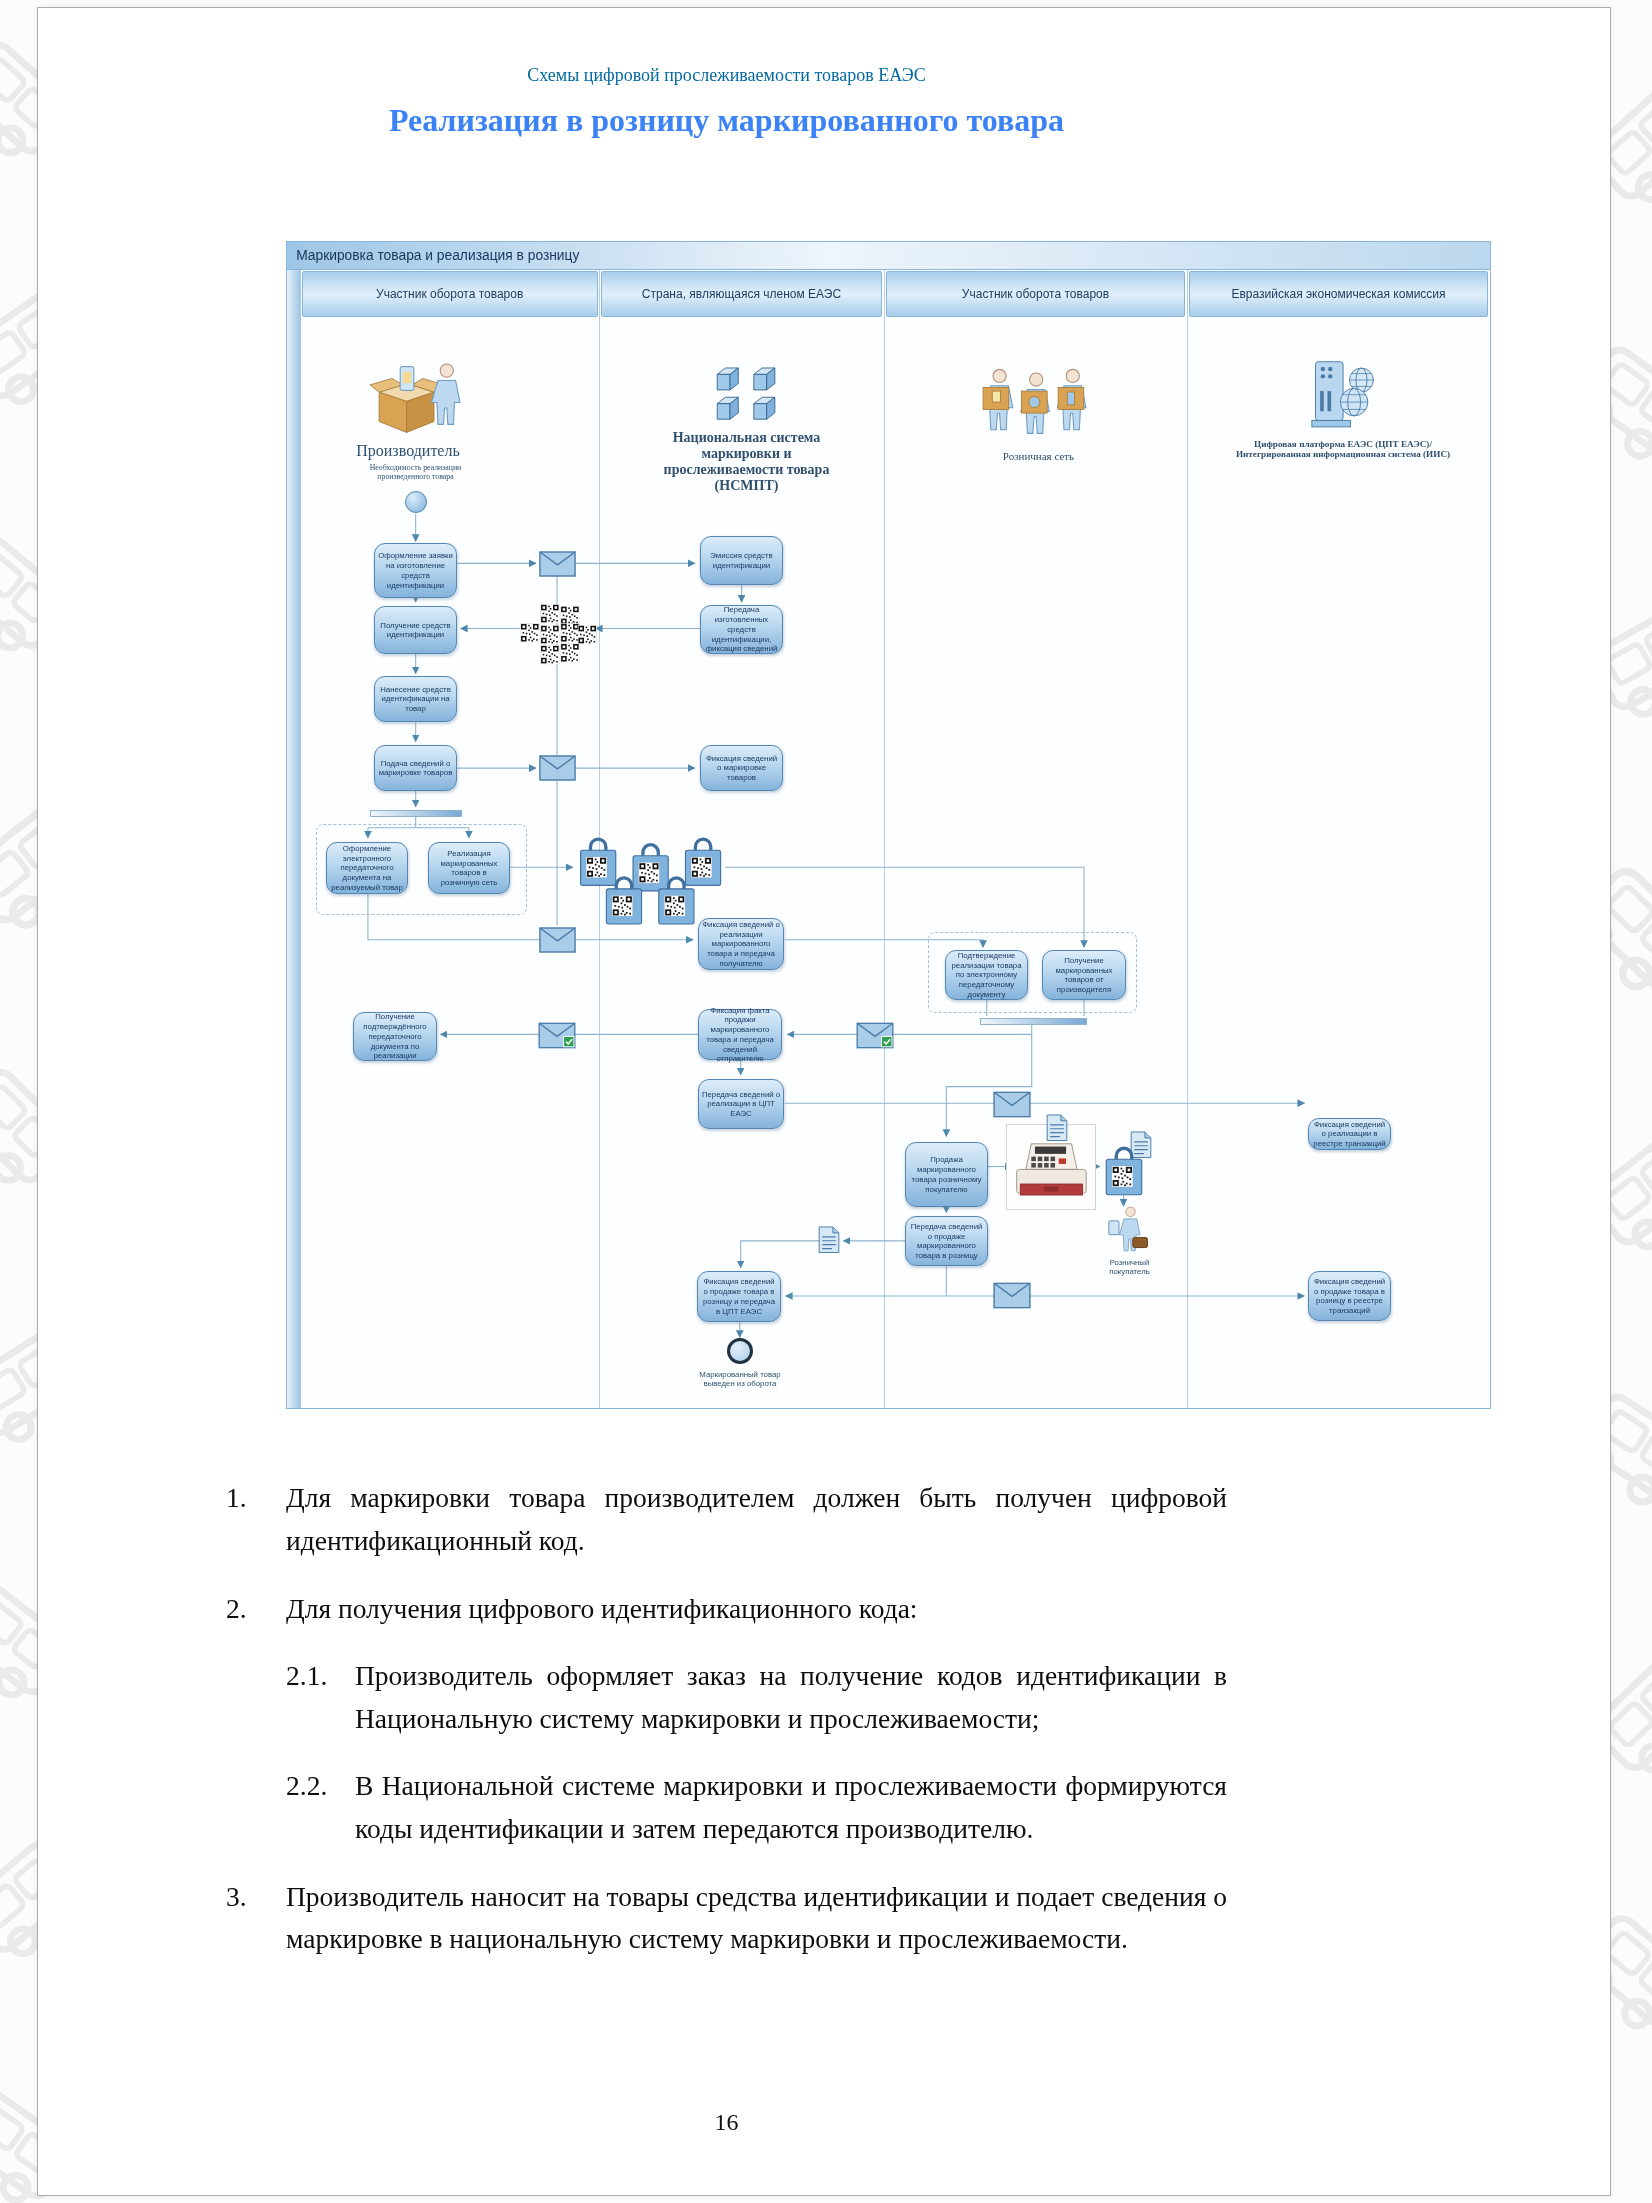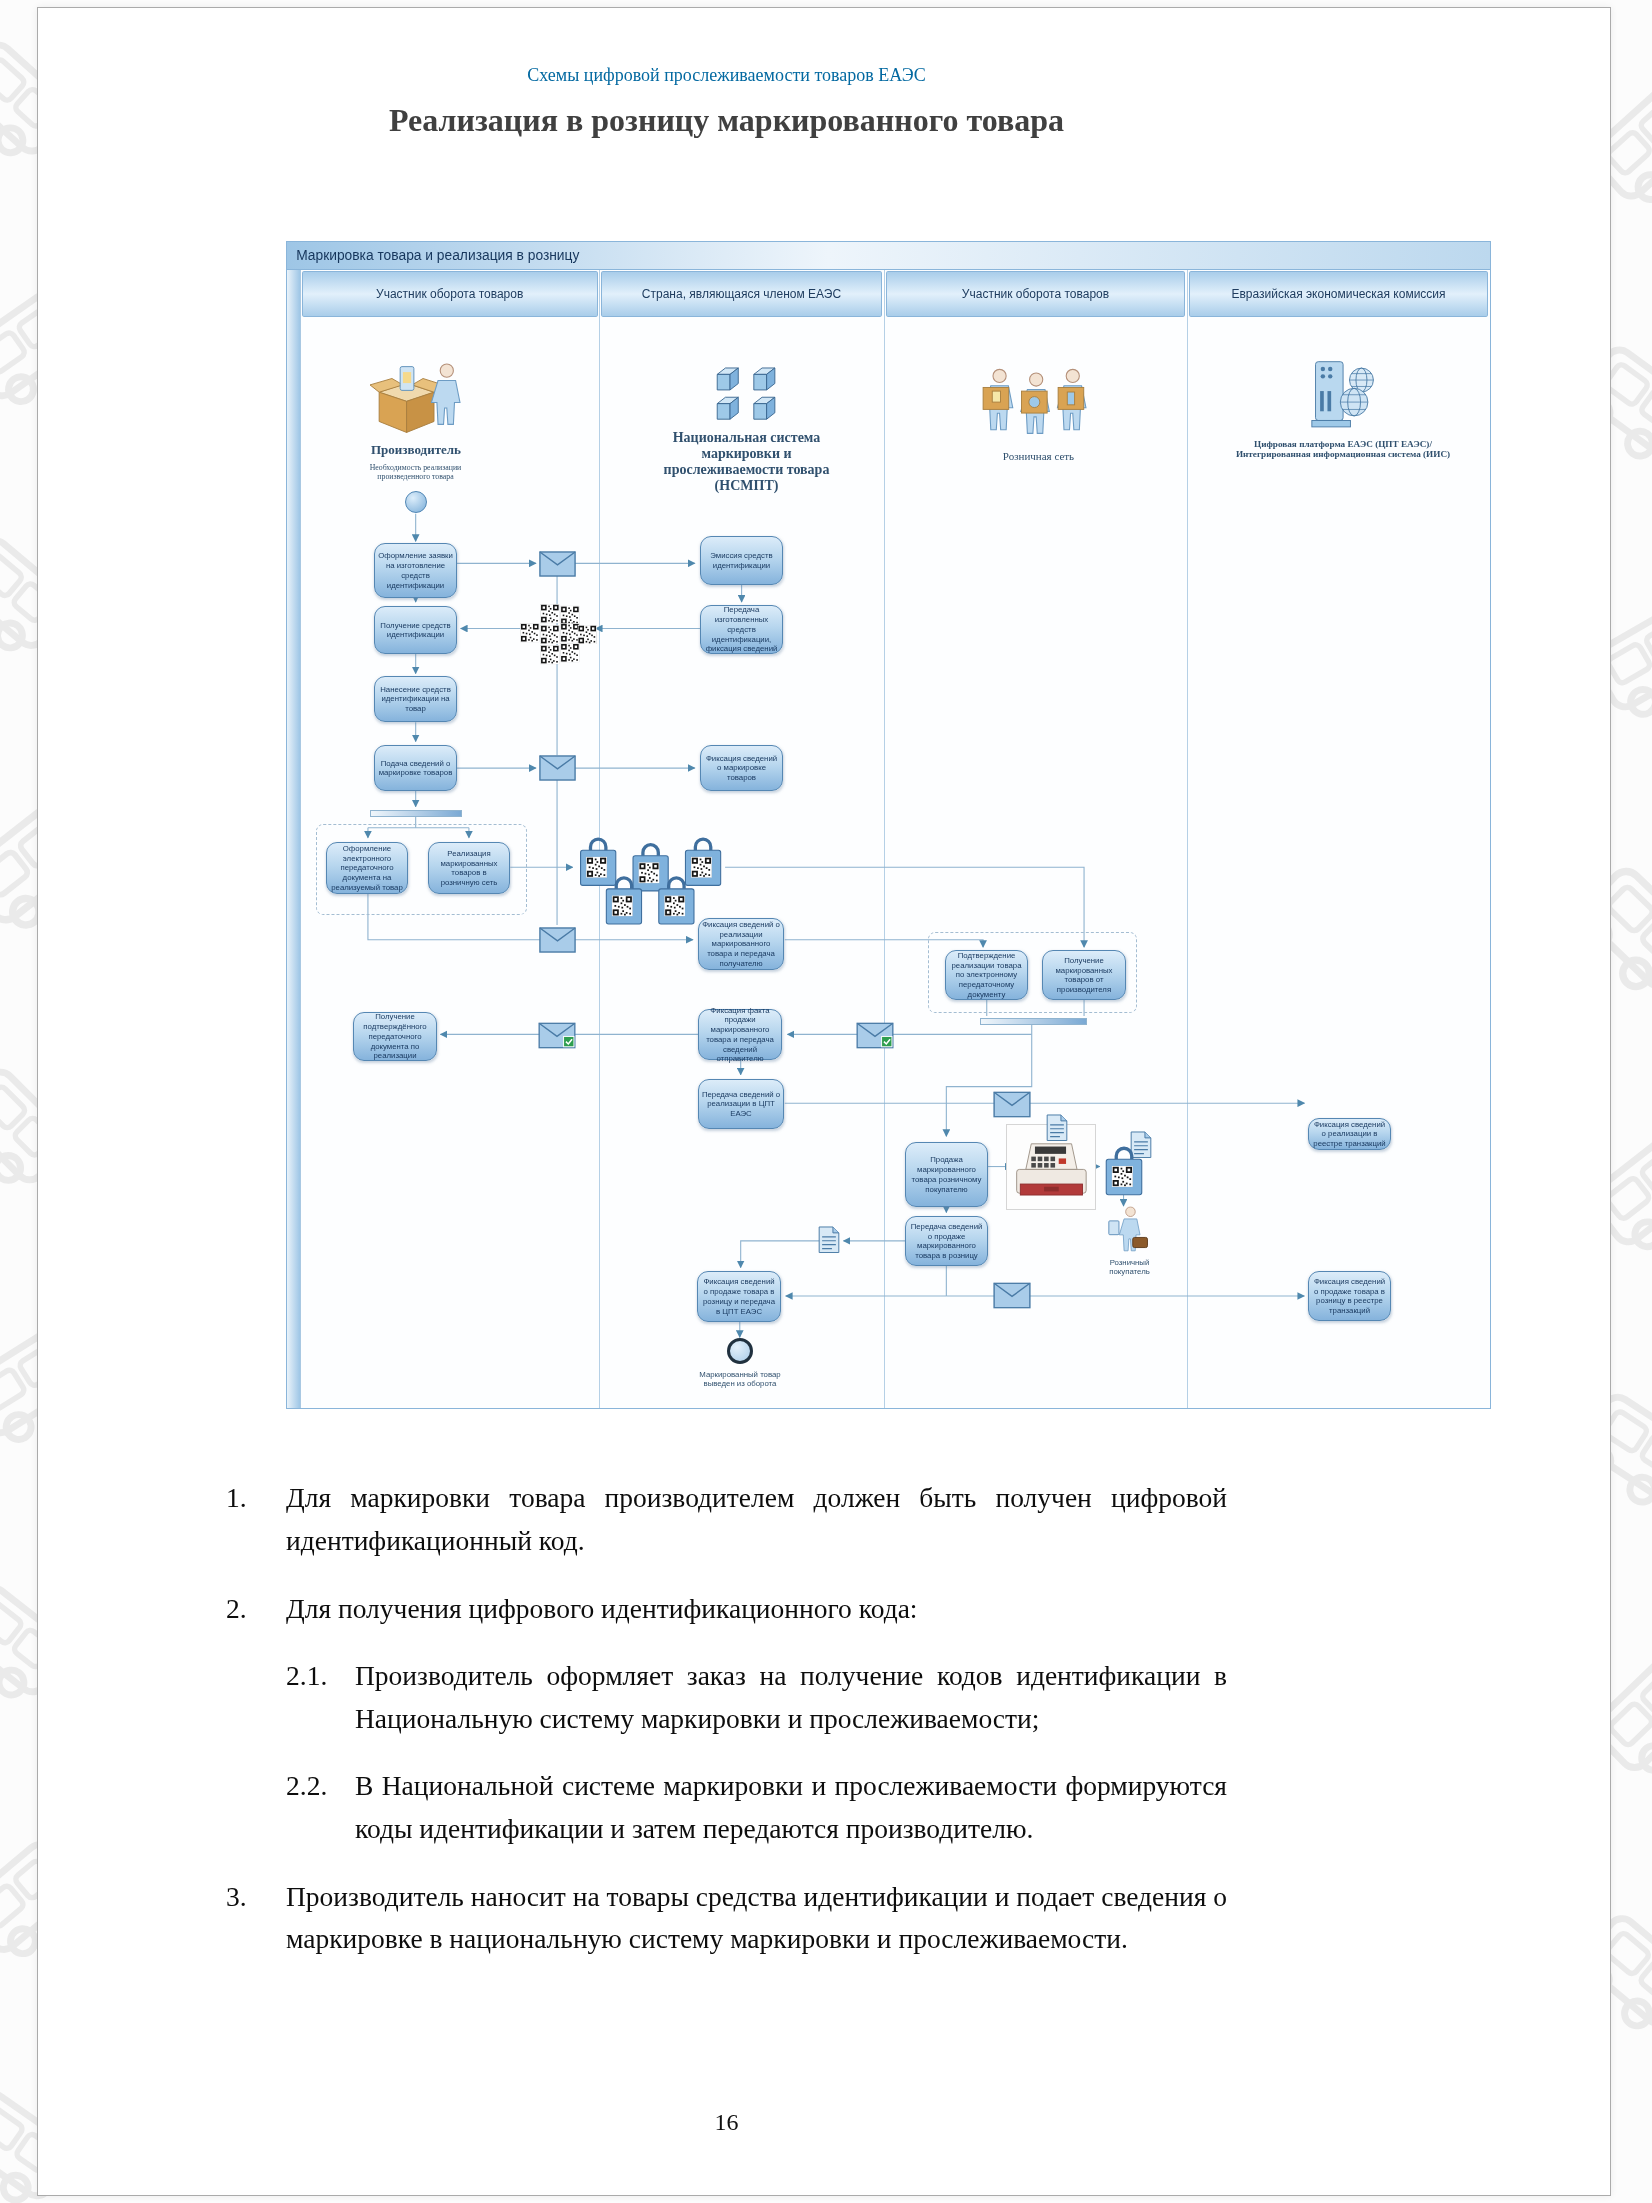--- a/index.html
+++ b/index.html
@@ -1,20 +1,20 @@
 <!DOCTYPE html>
 <html style="font-size:14.7px"><head>
 <meta charset="utf-8">
 <style>
   html,body{margin:0;padding:0}
   body{width:1653px;height:2204px;position:relative;background:#fcfcfc;font-family:"Liberation Serif",serif;overflow:hidden}
   .wm{position:absolute;color:#eaeaea}
   .sheet{position:absolute;left:37px;top:7.3px;width:1572px;height:2187px;background:#fff;border:0.9px solid #ababab;box-shadow:0 0 7.3px rgba(0,0,0,.07)}
   .doc-header{position:absolute;left:188px;top:57px;width:1001px;text-align:center;font-size:18px;color:#0369a1}
-  .doc-title{position:absolute;left:188px;top:94px;width:1001px;text-align:center;font-size:32px;font-weight:bold;color:#404040}
+  .doc-title{position:absolute;left:188px;top:94px;width:1001px;text-align:center;font-size:32px;font-weight:bold;color:#3b82f6}
   .diagram{position:absolute;left:248px;top:233px;width:1203px;height:1166px;border:0.9px solid #8ab5da;background:#fdfeff;font-family:"Liberation Sans",sans-serif}
   .pool-title{position:absolute;left:0;top:0;width:100%;height:27.5px;background:linear-gradient(90deg,#9ec6e6 0%,#eef5fb 45%,#bcd8ee 100%);border-bottom:0.9px solid #8ab5da;color:#16365c;font-size:13.8px;line-height:27.5px;padding-left:9.2px;box-sizing:border-box}
   .pool-strip{position:absolute;left:0;top:27.5px;width:13px;height:1138px;background:linear-gradient(90deg,#eaf3fa,#9ec6e6);border-right:0.9px solid #a9c8e2}
   .lane-h{position:absolute;top:29px;height:46px;background:linear-gradient(180deg,#a9cdea 0%,#e2f0fb 50%,#a9cdea 100%);border:0.9px solid #8ab5da;border-radius:1.8px;color:#1f3d60;font-size:12px;display:flex;align-items:center;justify-content:center;box-sizing:border-box}
   .lane-sep{position:absolute;top:27.5px;width:0.9px;height:1138px;background:#b5d0e6}
   .fbox{position:absolute;border:0.9px solid #5587b3;border-radius:11px;background:linear-gradient(180deg,#dcecf9 0%,#b7d6ee 45%,#85b3dc 100%);box-shadow:0.9px 1.8px 2.8px rgba(100,130,160,.35);color:#17375e;font-size:7.8px;line-height:1.25;display:flex;align-items:center;justify-content:center;text-align:center;padding:1.8px 2.8px;box-sizing:border-box}
   .dashed{position:absolute;border:0.9px dashed #a4bdd2;border-radius:7.3px}
   .bar{position:absolute;height:6.4px;background:linear-gradient(90deg,#f0f6fb,#7aa9d4);border:0.9px solid #8fb3cf;box-sizing:border-box}
   .evt-start{position:absolute;width:22px;height:22px;border-radius:50%;background:radial-gradient(circle at 35% 30%,#ddeefb,#7aadd8);border:0.9px solid #4f86b5;box-sizing:border-box}
   .evt-end{position:absolute;width:26px;height:26px;border-radius:50%;background:radial-gradient(circle at 35% 30%,#e4f1fb,#a9cce9);border:3.7px solid #20313f;box-sizing:border-box}
@@ -218,21 +218,21 @@
     <svg class="icon" style="left:83px;top:108px" width="96" height="89" viewBox="0 0 105 97">
       <polygon points="10,46 40,36 70,46 40,56" fill="#f0d9ad" stroke="#a87f3f"></polygon>
       <polygon points="10,46 40,56 40,90 10,78" fill="#d9a353" stroke="#a87f3f"></polygon>
       <polygon points="40,56 70,46 70,78 40,90" fill="#c89245" stroke="#a87f3f"></polygon>
       <polygon points="10,46 0,38 24,31 36,38" fill="#e8c07c" stroke="#a87f3f"></polygon>
       <polygon points="70,46 80,38 58,31 46,38" fill="#e8c07c" stroke="#a87f3f"></polygon>
       <rect x="33" y="18" width="15" height="26" rx="2" fill="#cfe4f4" stroke="#5b8db8"></rect>
       <rect x="36" y="24" width="9" height="12" fill="#f5d98c"></rect>
       <use href="#sym-person" x="66" y="6" width="36" height="88"></use>
     </svg>
-    <div class="alabel" style="left:60px;top:200px;width:138px;font-size:13px;font-weight:bold">Производитель</div>
+    <div class="alabel" style="left:52px;top:200px;width:138px;font-size:16px;font-weight:normal">Производитель</div>
     <div class="alabel" style="left:66px;top:221px;width:125px;font-size:7.8px">Необходимость реализации произведенного товара</div>
     <div class="evt-start" style="left:118px;top:249px"></div>
 
     <svg class="icon" style="left:422px;top:122px" width="75" height="61" viewBox="0 0 82 66">
       <use href="#sym-cube" x="2" y="2" width="36" height="30"></use>
       <use href="#sym-cube" x="42" y="2" width="36" height="30"></use>
       <use href="#sym-cube" x="2" y="34" width="36" height="30"></use>
       <use href="#sym-cube" x="42" y="34" width="36" height="30"></use>
     </svg>
     <div class="alabel" style="left:354px;top:188px;width:211px;font-size:14px;font-weight:bold">Национальная система маркировки и прослеживаемости товара (НСМПТ)</div>

